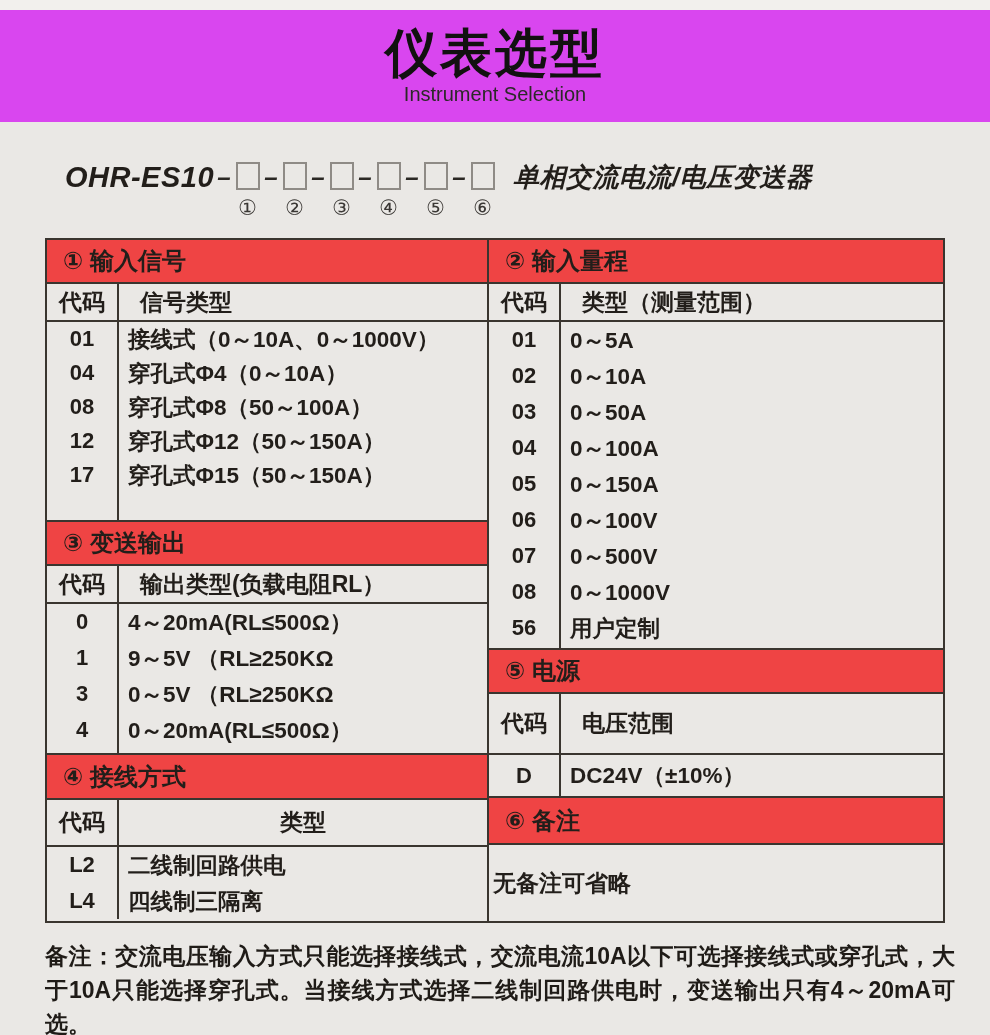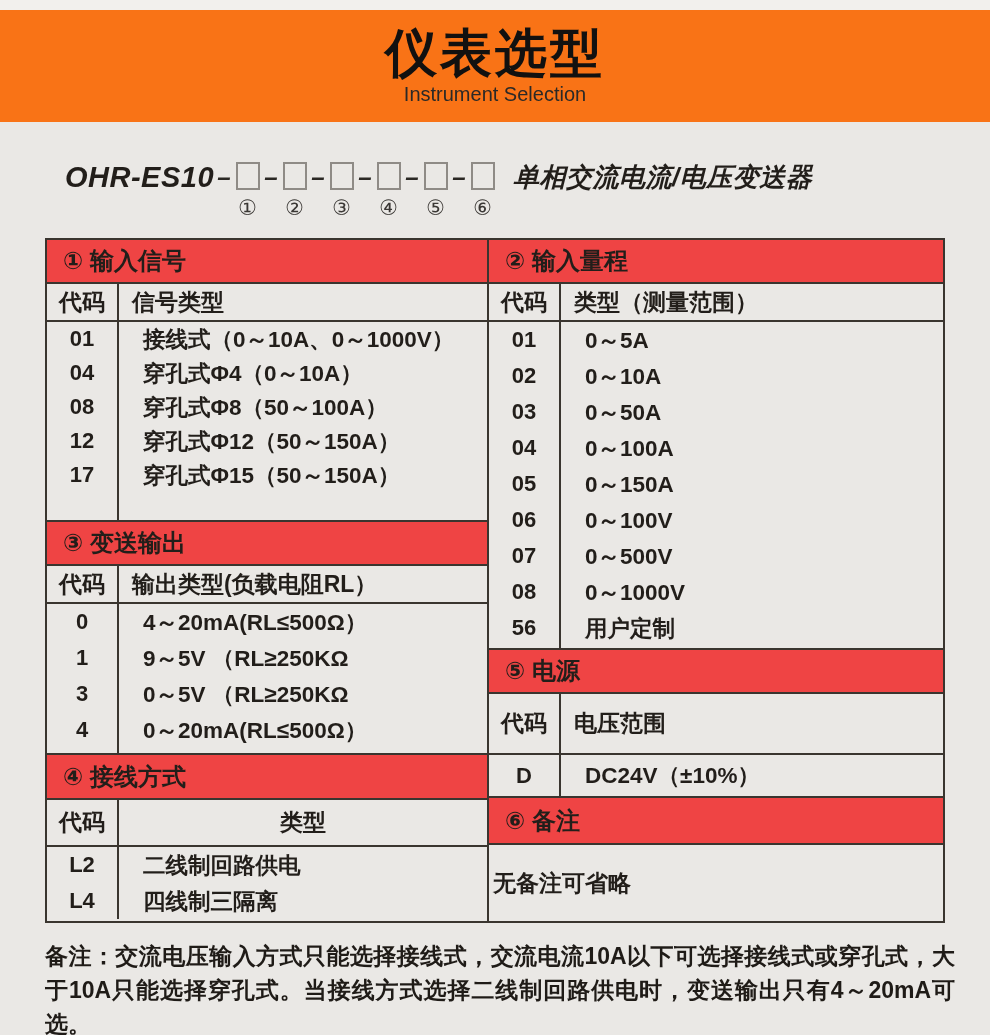--- a/index.html
+++ b/index.html
@@ -7,21 +7,21 @@
   body {
     background: #eae8e5;
     font-family: "Liberation Sans", "DejaVu Sans", sans-serif;
     color: #221e1a;
     overflow: hidden;
   }
   .topstrip { height: 10px; background: #f2f0ed; }
   
   .title-band {
     height: 112px;
-    background: #f97316;
+    background: #d946ef;
     display: flex; flex-direction: column;
     align-items: center; justify-content: center;
   }
   .title {
     font-size: 52px; font-weight: 900; letter-spacing: 3px;
     color: #121110; line-height: 1.05;
   }
   .subtitle { font-size: 20px; color: #2b2927; margin-top: 3px; font-weight: 400; }
   
   .model-row {
@@ -51,33 +51,33 @@
     border-bottom: 2px solid #3a352f;
     display: flex; align-items: center;
     padding-left: 16px;
     font-size: 24px; font-weight: 700;
   }
   .subhead { display: flex; border-bottom: 2px solid #3a352f; font-weight: 700; font-size: 23px; }
   .codehead {
     width: 72px; border-right: 2px solid #3a352f;
     display: flex; align-items: center; justify-content: center;
   }
-  .typehead { flex: 1; display: flex; align-items: center; padding-left: 13px; }
+  .typehead { flex: 1; display: flex; align-items: center; padding-left: 21px; }
   .typehead.centered { justify-content: center; padding-left: 0; }
   .datablock { display: flex; border-bottom: 2px solid #3a352f; --rh: 36px; }
   .datablock.noborder { border-bottom: none; }
   .codecol { width: 72px; border-right: 2px solid #3a352f; display: flex; flex-direction: column; }
   .typecol { flex: 1; display: flex; flex-direction: column; }
   .code {
     height: var(--rh); display: flex; align-items: center; justify-content: center;
     font-weight: 700; font-size: 22px;
   }
   .type {
     height: var(--rh); display: flex; align-items: center;
-    padding-left: 24px; font-weight: 700; font-size: 22.5px; white-space: nowrap;
+    padding-left: 9px; font-weight: 700; font-size: 22.5px; white-space: nowrap;
   }
   .rh34 { --rh: 34px; }
   .rh36 { --rh: 36px; }
   .rh43 { --rh: 43px; }
   .h38 { height: 38px; } .h43 { height: 43px; } .h44 { height: 44px; }
   .h45 { height: 45px; } .h47 { height: 47px; } .h61 { height: 61px; }
   .h74 { height: 72px; } .h151 { height: 151px; }
   .h200 { height: 200px; } .h328 { height: 328px; }
   .remark-cell {
     height: 76px; display: flex; align-items: center;

